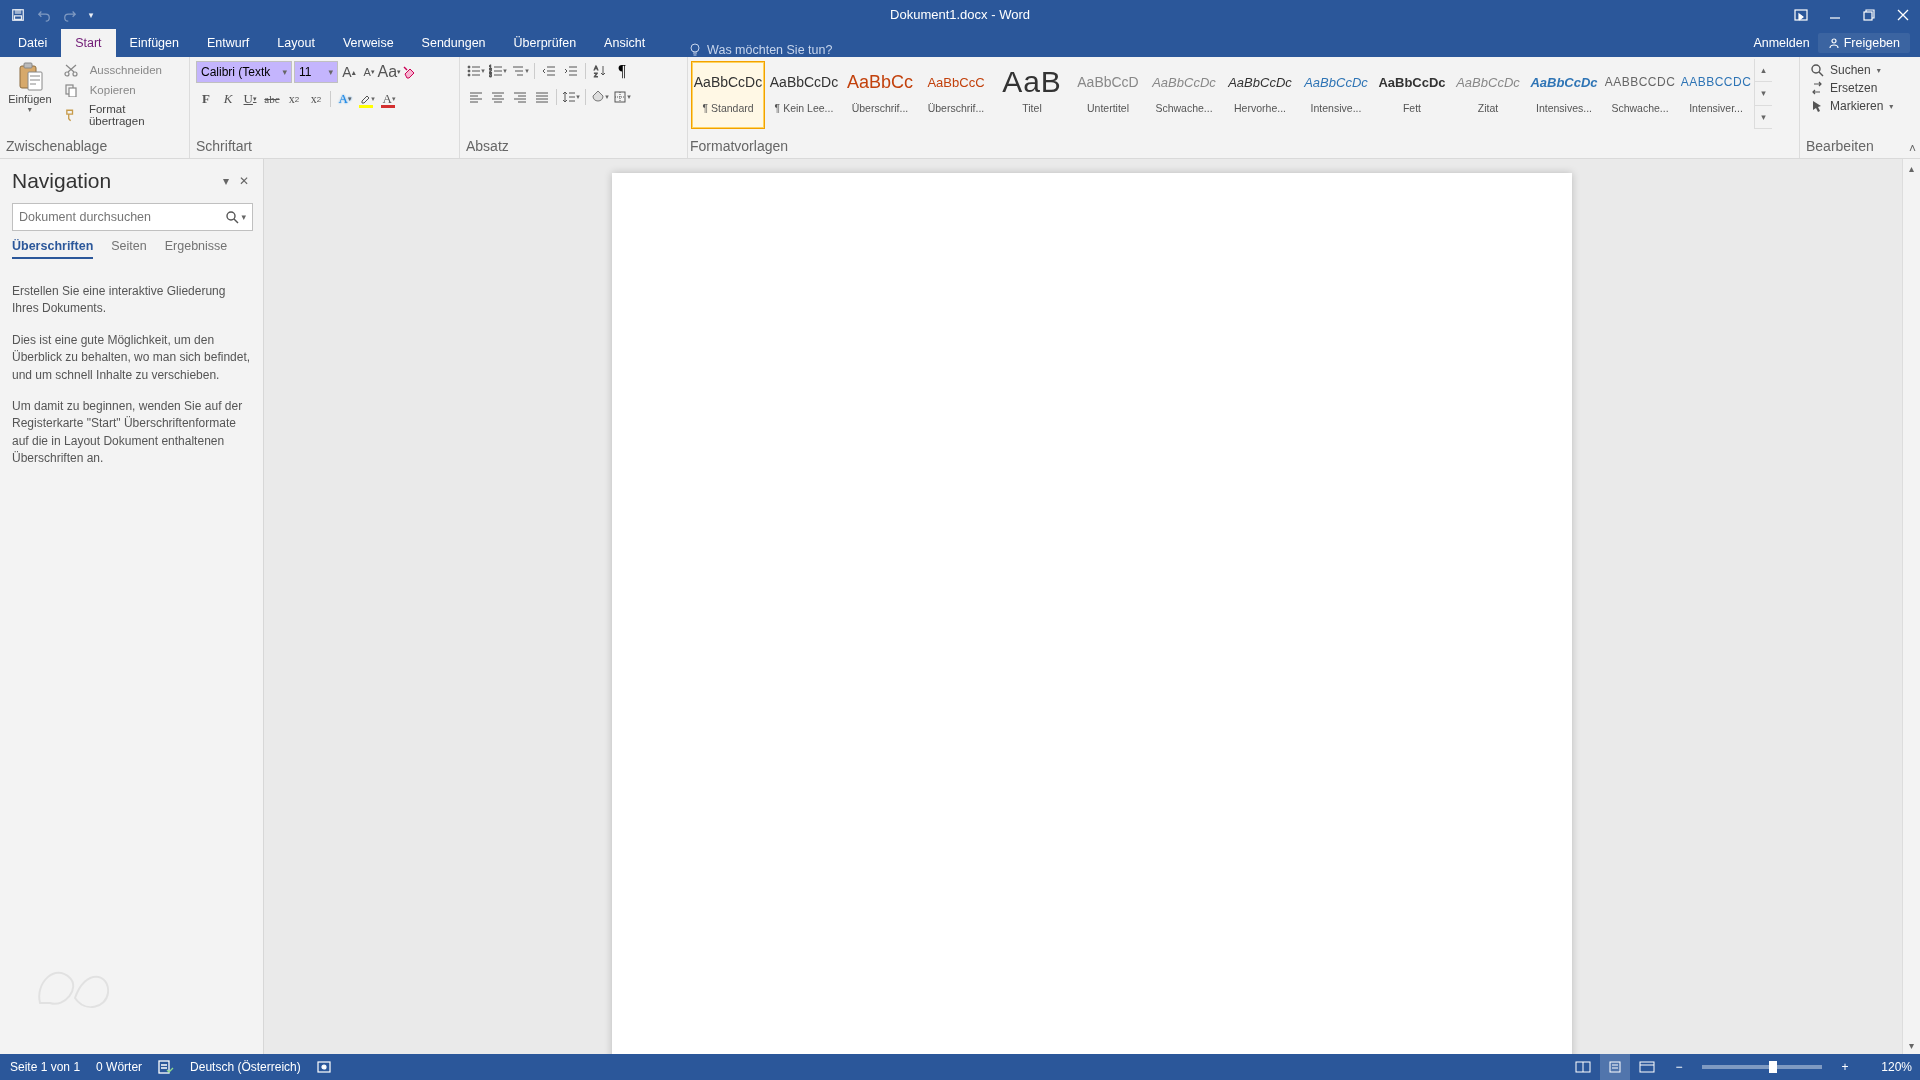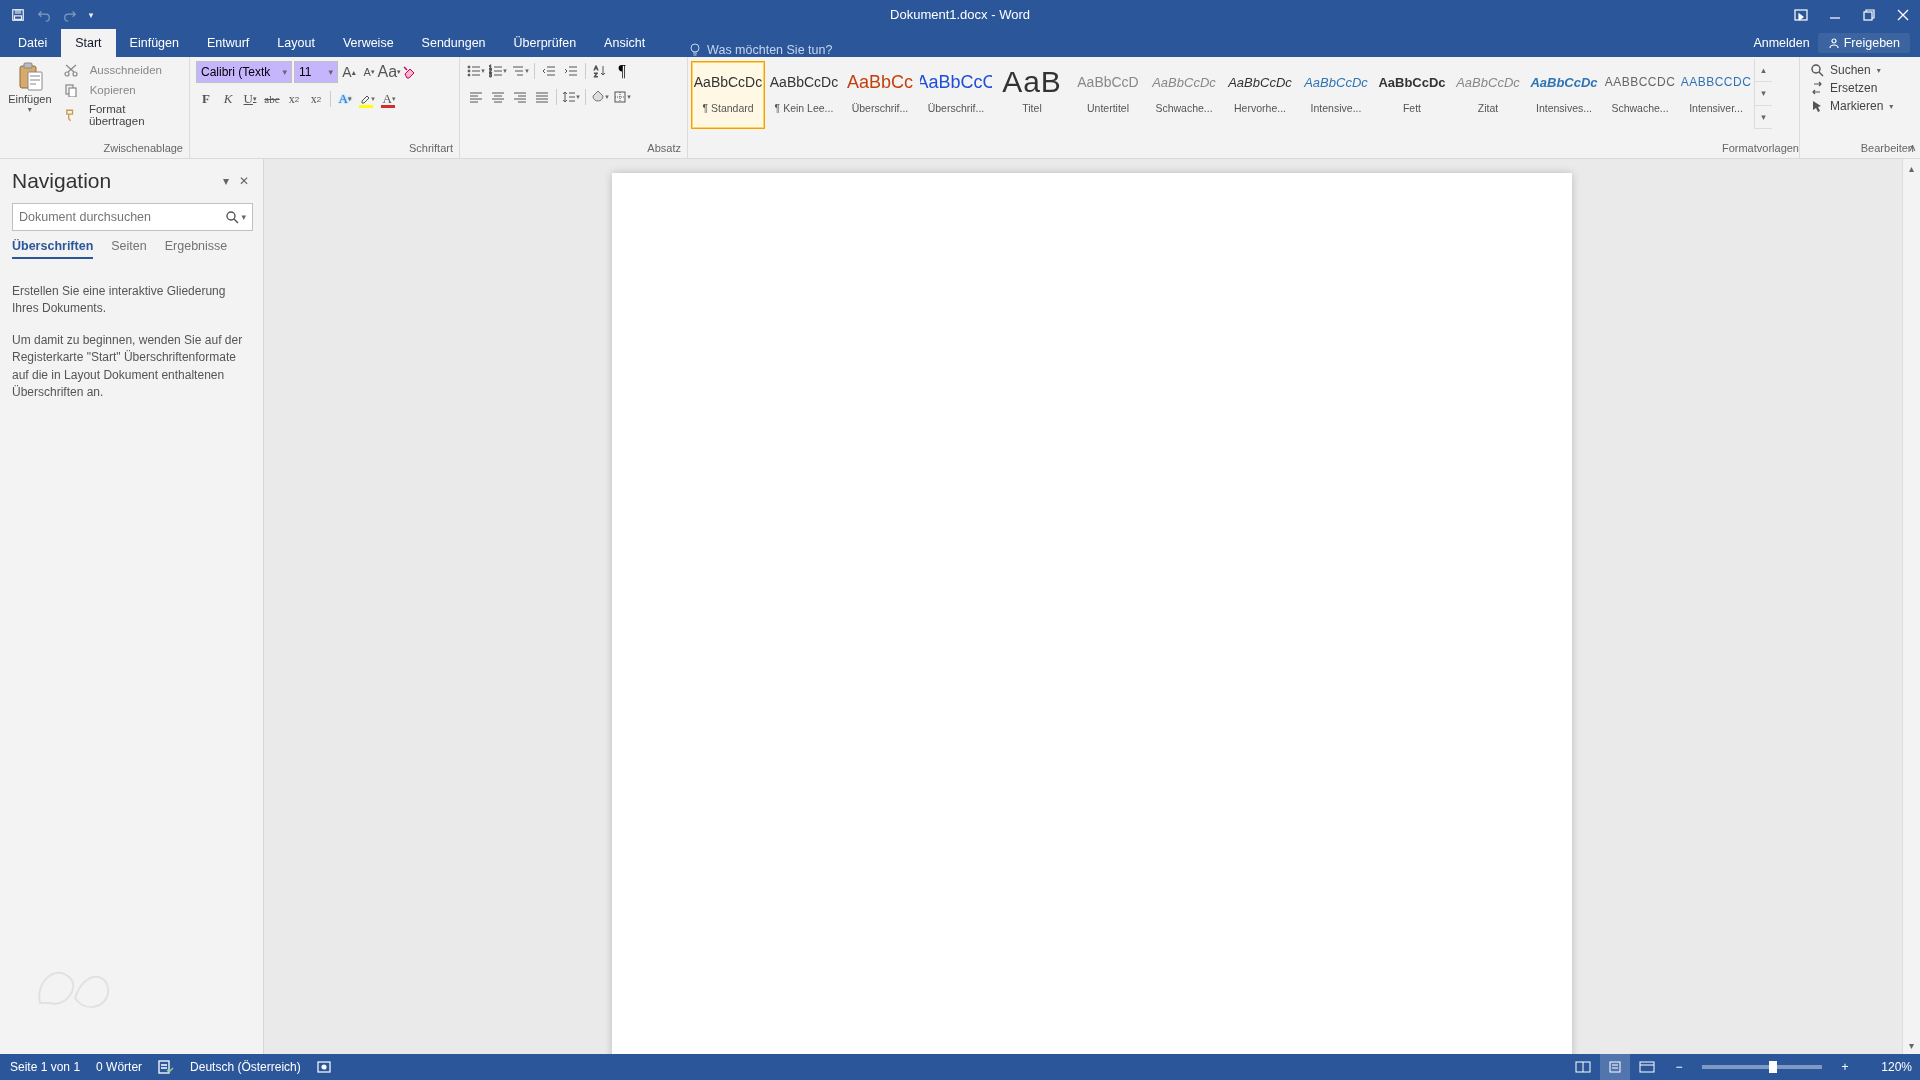--- a/index.html
+++ b/index.html
@@ -11,29 +11,29 @@
 .qat-btn { width: 24px; height: 24px; display: flex; align-items: center; justify-content: center; color: #fff; opacity: .9; }
 .qat-btn.disabled { opacity: .4; }
 .title-center { position: absolute; left: 0; right: 0; text-align: center; font-size: 13px; pointer-events: none; }
 .win-controls { margin-left: auto; display: flex; height: 100%; }
 .win-btn { width: 34px; display:flex; align-items:center; justify-content:center; color:#fff; }
 
 
 .tabrow { height: 28px; background: #2b579a; display: flex; align-items: flex-end; padding-left: 4px; color:#fff; }
 .tab { padding: 0 14px; height: 28px; line-height: 28px; font-size: 12.5px; color: #fff; cursor: pointer; }
 .tab.file { background: transparent; }
-.tab.active { background: #f3f3f3; color: #0f172a; }
+.tab.active { background: #f3f3f3; color: #701a75; }
 .tellme { display:flex; align-items:center; margin-left: 30px; color: #c7d5ec; font-size: 12.5px; gap:6px; }
 .tabrow-right { margin-left:auto; display:flex; align-items:center; gap:8px; padding-right:10px; height:100%; color:#fff; font-size:12.5px; }
 .tabrow-right .share { background: rgba(255,255,255,.08); padding:3px 10px; border-radius:2px; display:flex; align-items:center; gap:4px;}
 
 
 .ribbon { height: 102px; background: #f3f3f3; border-bottom: 1px solid #d9d9d9; display:flex; position:relative; }
 .group { border-right: 1px solid #dcdcdc; padding: 4px 6px 2px 6px; display:flex; flex-direction:column; justify-content:space-between; position:relative; }
-.group-label { text-align:right; font-size: 11px; color: #666; padding-bottom:2px; position:relative; }
+.group-label { text-align:left; font-size: 14px; color: #666; padding-bottom:2px; position:relative; }
 .row { display:flex; align-items:center; gap:2px; }
 .big-btn { display:flex; flex-direction:column; align-items:center; justify-content:flex-end; font-size:11px; color:#444; width:50px; }
 .big-icon { width:32px; height:32px; display:flex; align-items:center; justify-content:center; }
 .small-row { display:flex; align-items:center; gap:12px; font-size:11.5px; color:#888; padding:2px 4px; }
 .small-row.enabled { color:#444; }
 .mini { width:18px; height:18px; display:flex; align-items:center; justify-content:center; color:#555; }
 .mini.sep { border-left:1px solid #ccc; margin:0 2px; height:16px; width:1px; }
 
 .font-combo { height:22px; border:1px solid #c0c0c0; background:#c4b5fd; font-size:12px; padding:0 4px; display:flex; align-items:center; justify-content:space-between; }
 .font-combo.name { width:96px; }
@@ -375,21 +375,21 @@
         </div>
         <div class="style-item">
           <div class="style-prev" style="font-size:14px;">AaBbCcDc</div>
           <div class="style-name">¶ Kein Lee...</div>
         </div>
         <div class="style-item">
           <div class="style-prev" style="font-size:18px;color:#c2410c;">AaBbCc</div>
           <div class="style-name">Überschrif...</div>
         </div>
         <div class="style-item">
-          <div class="style-prev" style="font-size:18px;color:#1d4ed8;">AaBbCcC</div>
+          <div class="style-prev" style="font-size:13px;color:#c2410c;">AaBbCcC</div>
           <div class="style-name">Überschrif...</div>
         </div>
         <div class="style-item">
           <div class="style-prev" style="font-size:30px;font-weight:300;letter-spacing:1px;">AaB</div>
           <div class="style-name">Titel</div>
         </div>
         <div class="style-item">
           <div class="style-prev" style="font-size:14px;color:#888;">AaBbCcD</div>
           <div class="style-name">Untertitel</div>
         </div>
@@ -482,20 +482,21 @@
         <span style="font-size:9px;color:#666;">▾</span>
       </div>
     </div>
     <div class="nav-tabs">
       <div class="nav-tab active">Überschriften</div>
       <div class="nav-tab">Seiten</div>
       <div class="nav-tab">Ergebnisse</div>
     </div>
     <div class="nav-body">
       <p>Erstellen Sie eine interaktive Gliederung Ihres Dokuments.</p>
+      <p>Dies ist eine gute Möglichkeit, um den Überblick zu behalten, wo man sich befindet, und um schnell Inhalte zu verschieben.</p>
       <p>Um damit zu beginnen, wenden Sie auf der Registerkarte "Start" Überschriftenformate auf die in Layout Dokument enthaltenen Überschriften an.</p>
     </div>
   </div>
 
   <div class="docarea">
     <div class="page"></div>
     <div class="vscroll">
       <div class="arrow">▴</div>
       <div class="track"></div>
       <div class="arrow" style="position:absolute;bottom:0;width:100%;">▾</div>

